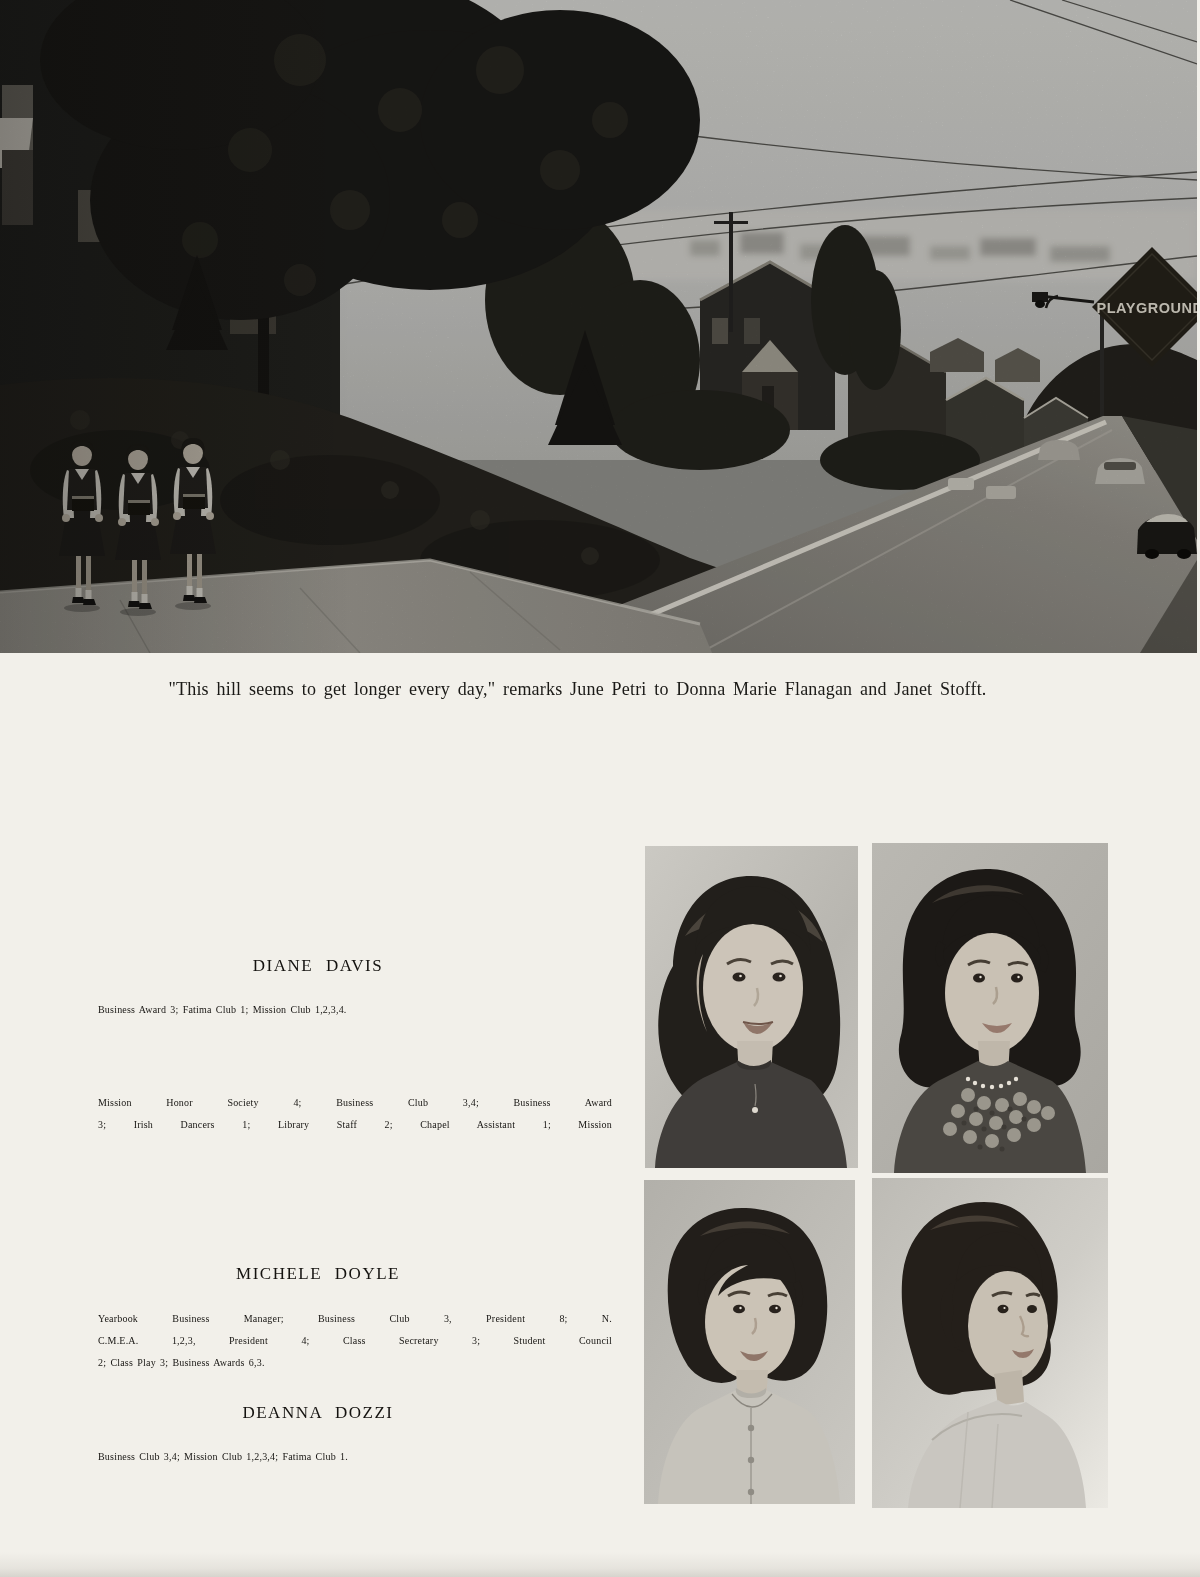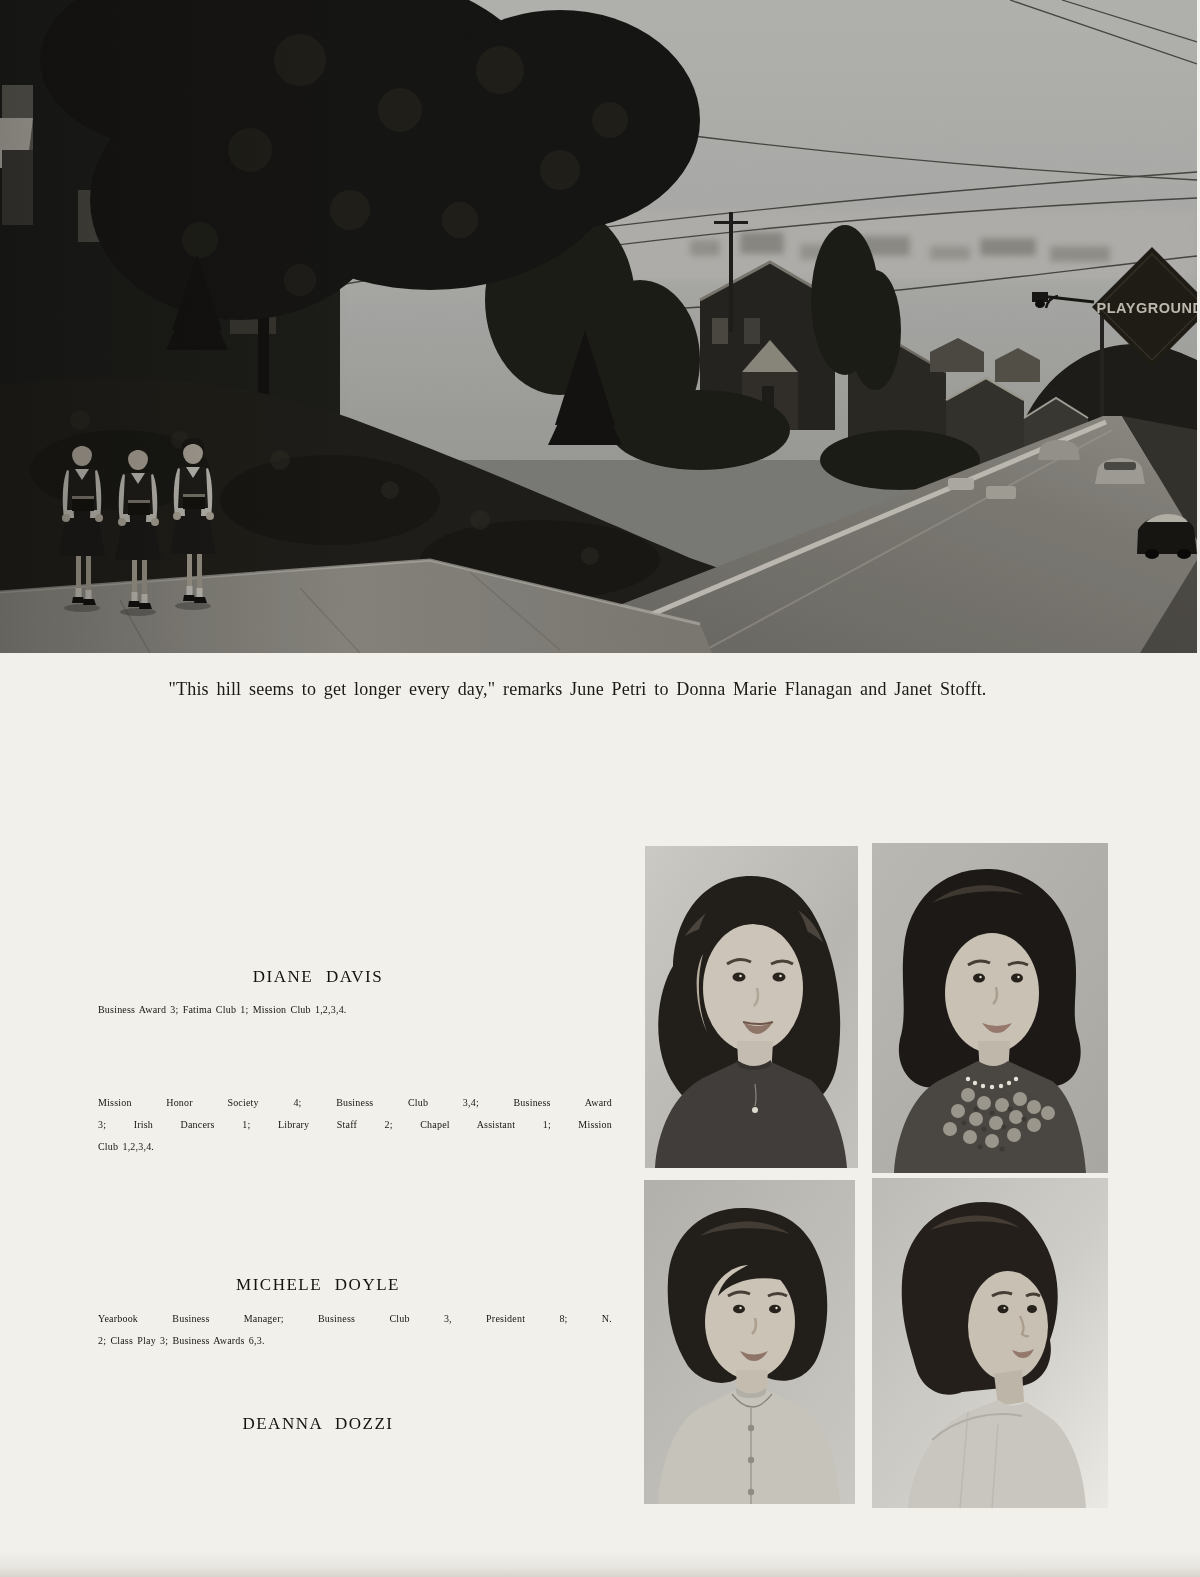--- a/index.html
+++ b/index.html
@@ -21,21 +21,21 @@
   .hero svg{display:block}
   
   .caption{
     position:absolute;left:0;top:679px;width:1155px;
     text-align:center;font-size:18px;color:#1b1a17;
     letter-spacing:.2px;word-spacing:3px;
   }
   
   .entry-name{
     position:absolute;left:28px;width:580px;text-align:center;
-    font-size:17px;color:#14120f;letter-spacing:1.5px;word-spacing:7px;margin-top:11px;
+    font-size:17px;color:#14120f;letter-spacing:1.5px;word-spacing:7px;
   }
   .entry-lines{
     position:absolute;left:98px;width:514px;
     font-size:10px;line-height:22px;color:#181613;
     letter-spacing:.2px;word-spacing:1.5px;
   }
   .entry-lines .ln{white-space:nowrap;}
   .entry-lines .ln.just{white-space:normal;text-align:justify;text-align-last:justify;}
   
   .portrait{position:absolute;overflow:hidden;background:#b5b3ad;}
@@ -267,30 +267,33 @@
   <div class="caption">"This hill seems to get longer every day," remarks June Petri to Donna Marie Flanagan and Janet Stofft.</div>
 
   <div class="entry-name" style="top:956px">DIANE DAVIS</div>
   <div class="entry-lines" style="top:999px">
     <div class="ln">Business Award 3; Fatima Club 1; Mission Club 1,2,3,4.</div>
   </div>
 
   <div class="entry-lines" style="top:1092px">
     <div class="ln just">Mission Honor Society 4; Business Club 3,4; Business Award</div>
     <div class="ln just">3; Irish Dancers 1; Library Staff 2; Chapel Assistant 1; Mission</div>
-    <div class="ln">Club 1,2,3,4.</div>
   </div>
 
   <div class="entry-name" style="top:1264px">MICHELE DOYLE</div>
   <div class="entry-lines" style="top:1308px">
     <div class="ln just">Yearbook Business Manager; Business Club 3, President 8; N.</div>
+    <div class="ln just">C.M.E.A. 1,2,3, President 4; Class Secretary 3; Student Council</div>
     <div class="ln">2; Class Play 3; Business Awards 6,3.</div>
   </div>
 
   <div class="entry-name" style="top:1403px">DEANNA DOZZI</div>
+  <div class="entry-lines" style="top:1446px">
+    <div class="ln">Business Club 3,4; Mission Club 1,2,3,4; Fatima Club 1.</div>
+  </div>
 
   <div class="portrait" style="left:645px;top:846px;width:213px;height:322px">
     <svg width="213" height="322" viewBox="0 0 213 322" xmlns="http://www.w3.org/2000/svg">
       <defs>
         <linearGradient id="p1bg" x1="0" y1="0" x2="1" y2="1">
           <stop offset="0" stop-color="#cbc9c3"></stop>
             <stop offset=".6" stop-color="#b8b6b0"></stop>
             <stop offset="1" stop-color="#c4c2bc"></stop>
         </linearGradient>
       </defs>

